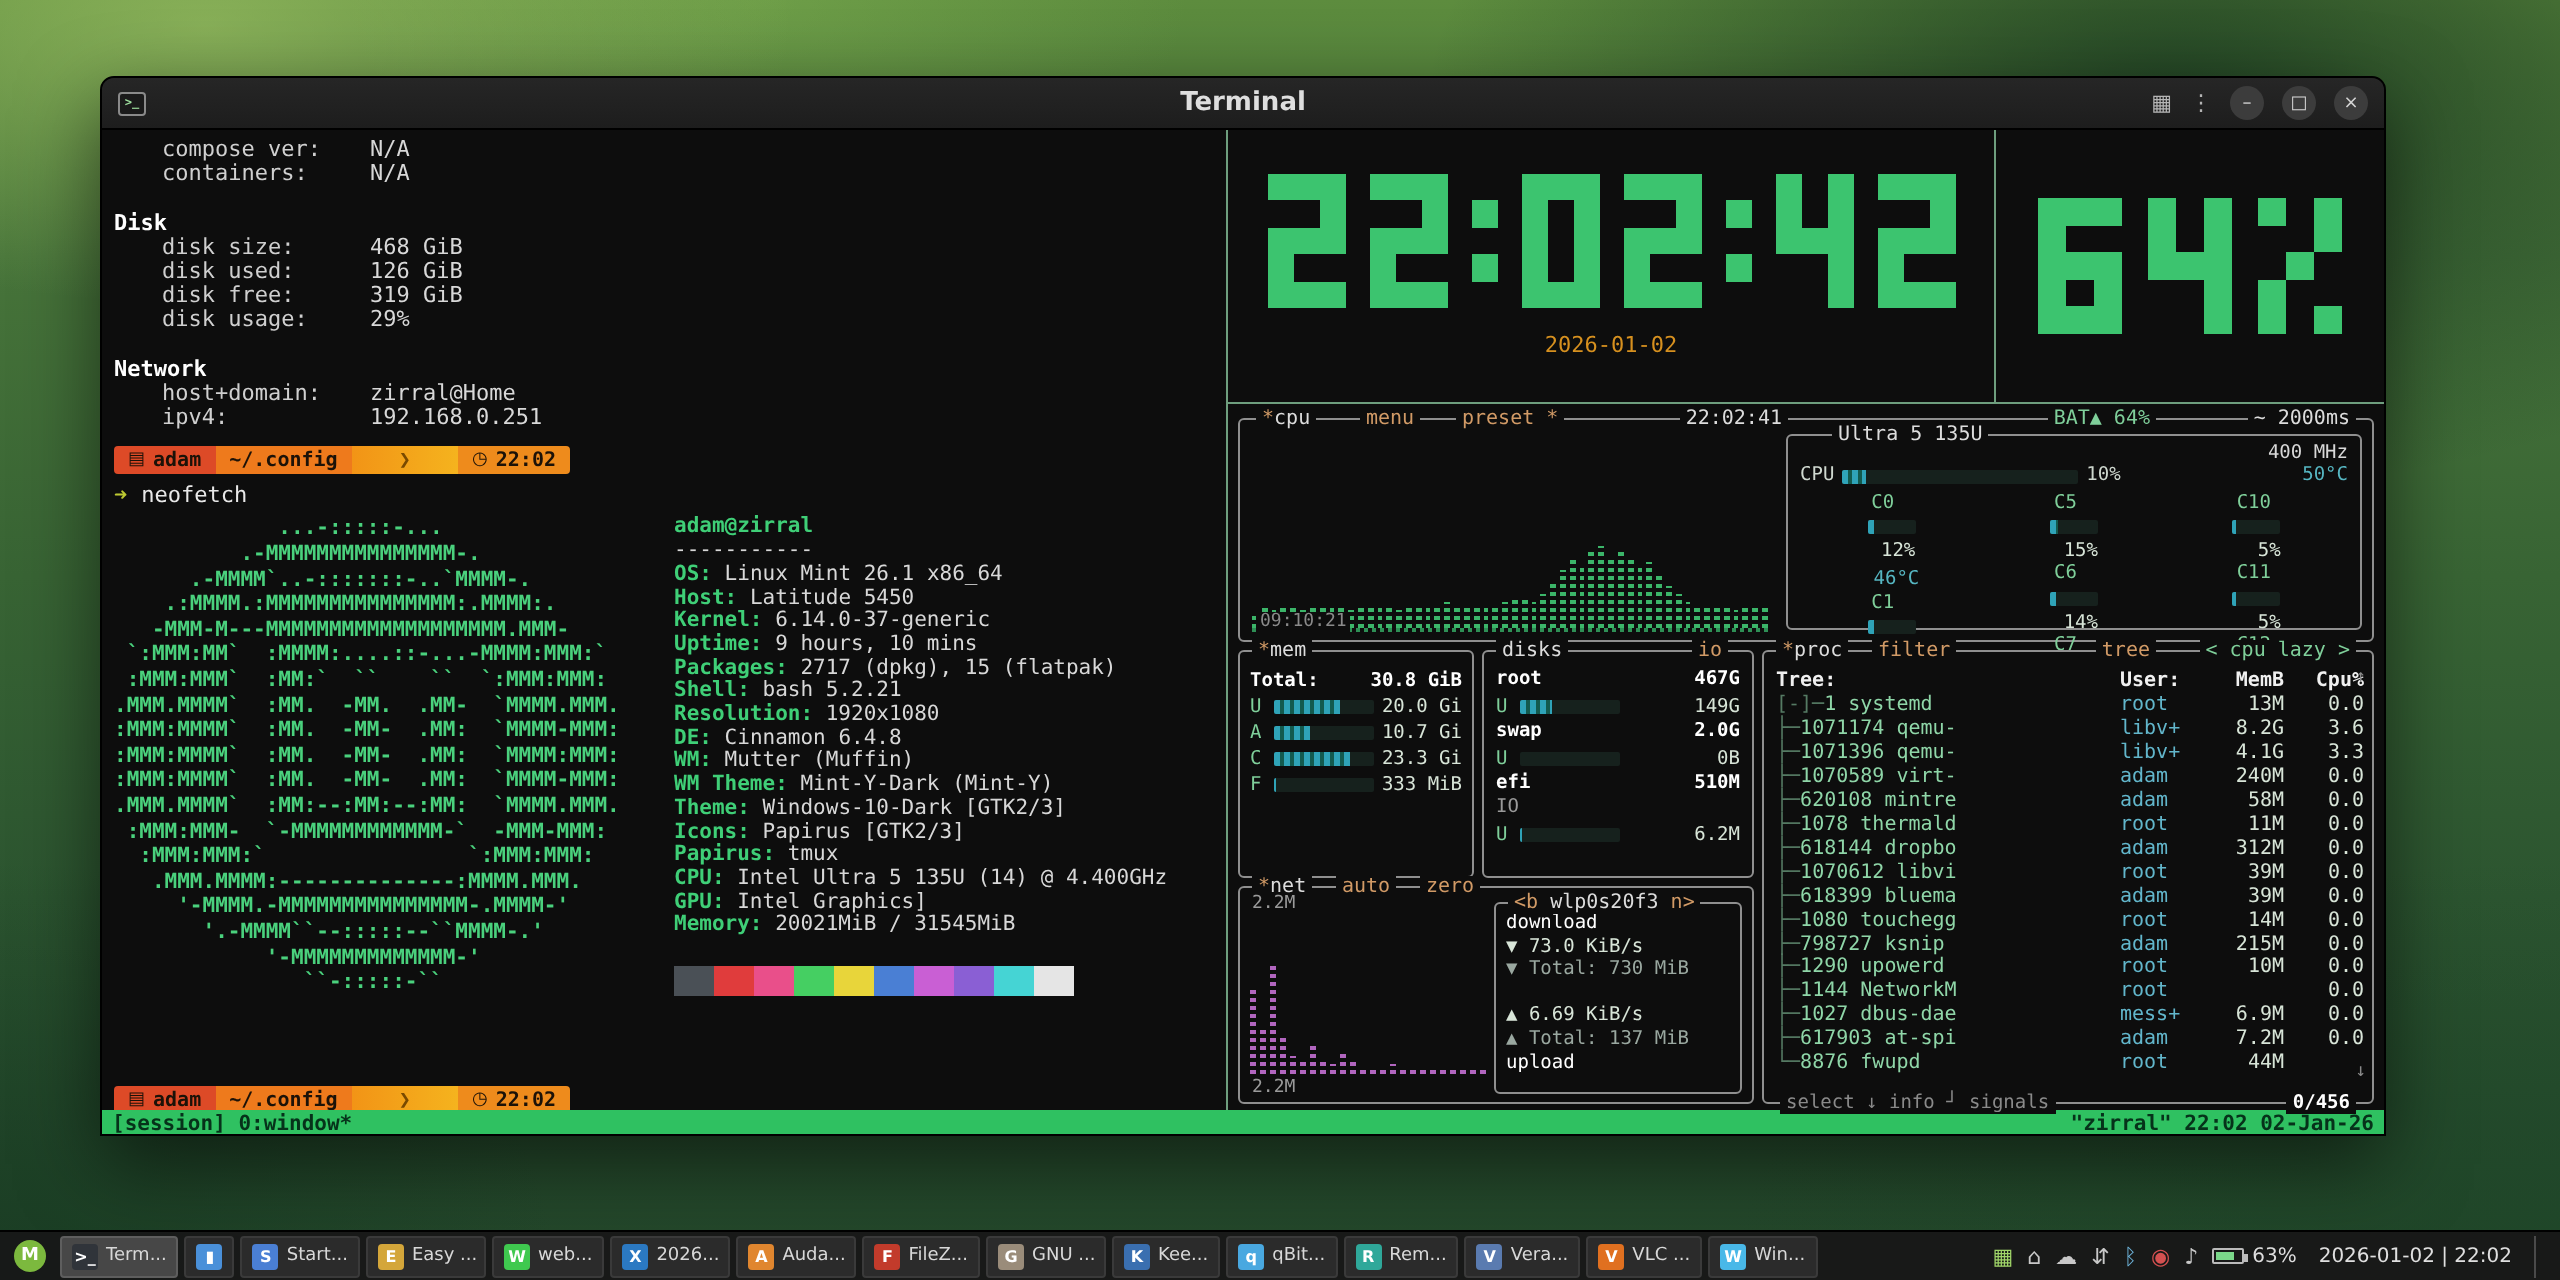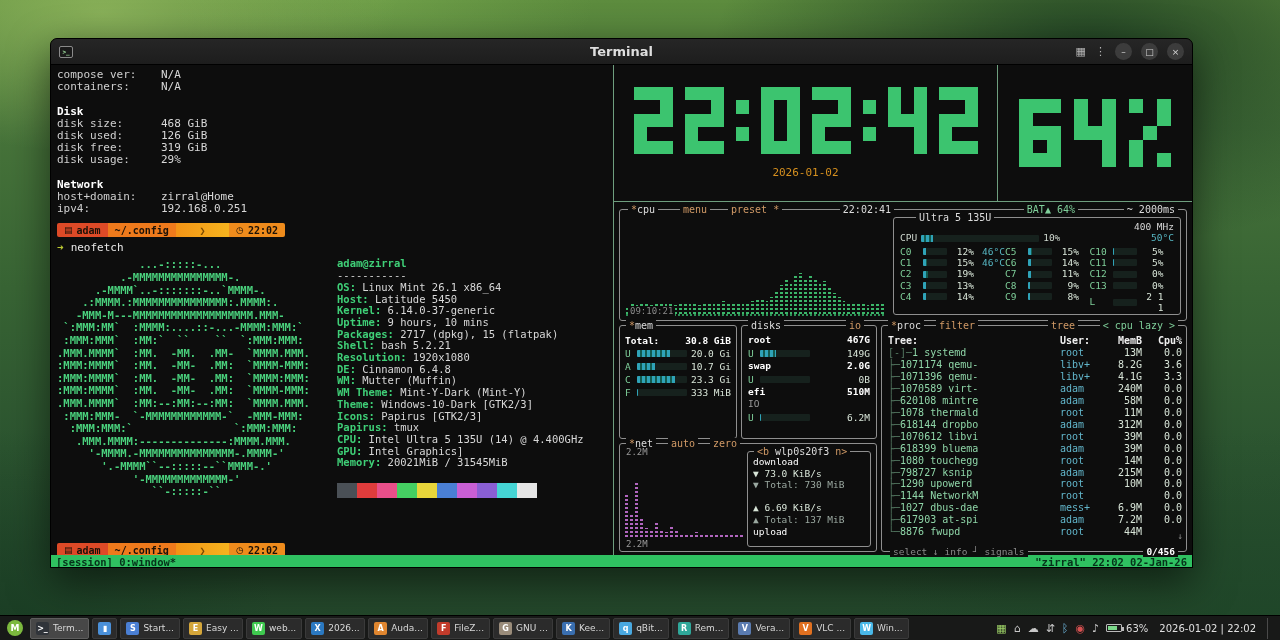--- a/index.html
+++ b/index.html
@@ -31,21 +31,21 @@
   .tb-circle { width:17px; height:17px; border-radius:50%; background:#3c3c3c; color:#d5d5d5;
     font-size:9px; display:flex; align-items:center; justify-content:center; }
 
   .term-body { height:490px; display:flex; background:#0d0d0d; color:#cfcfcf;
     font-family:"DejaVu Sans Mono", monospace; font-size:11px; }
 
   
   .pane-left { width:562px; padding:4px 6px; overflow:hidden; }
   .info-line { line-height:12.2px; white-space:pre; }
   .info-line.hdr { color:#ffffff; font-weight:bold; }
-  .il-label { display:inline-block; width:104px; }
+  .il-label { display:inline-block; width:104px;margin-left:24px; }
   .il-value { color:#d8d8d8; }
 
   .prompt-bar { display:flex; width:228px; height:14px; margin-top:8px; border-radius:2px; overflow:hidden;
     font-size:10px; font-weight:bold; color:#1c1208; }
   .pseg { display:flex; align-items:center; padding:0 7px; white-space:nowrap; }
   .p1 { background:#dd4a27; }
   .p2 { background:#ee7a1c; }
   .pmid { flex:1; background:linear-gradient(90deg,#f29416,#f5b31e); color:#7a4a00; display:flex; align-items:center; justify-content:center; }
   .p3 { background:#ee8b1c; }
   .picon { font-family:"DejaVu Sans",sans-serif; margin-right:4px; font-size:9px; }
@@ -89,21 +89,21 @@
   .gbar { width:3px; }
   .graph-time { position:absolute; left:2px; bottom:-2px; color:#8a8a8a; font-size:9px; background:#0d0d0d; padding:0 2px; }
   .cpu-inner { width:288px; border:1px solid #8f8f8f; border-radius:3px; margin:7px 5px 5px; position:relative;
     padding:4px 6px 2px; font-size:9.5px; }
   .freq-row { text-align:right; color:#d8d8d8; line-height:10px; }
   .cputotal-row { display:flex; align-items:center; gap:4px; line-height:12px; }
   .meter { height:7px; background:#16211d; border-radius:1px; overflow:hidden; }
   .meter > i { display:block; height:100%; background:repeating-linear-gradient(90deg,#2fa3b8 0 3px, #135a4e 3px 5px); }
   .cores { display:flex; margin-top:2px; }
   .core-col { flex:1; }
-  .core-row { display:flex; align-items:center; gap:3px; line-height:11.2px; }
+  .core-row { display:flex; align-items:center; gap:3px; line-height:11.2px;flex-direction:column; }
   .core-lbl { width:20px; color:#7fcf9a; }
   .core-meter { width:24px; }
   .core-pct { width:24px; text-align:right; color:#d8e5d8; }
   .core-temp { width:28px; text-align:right; color:#56b6c2; }
 
   .btop-lower { flex:1; display:flex; }
   .btop-left { width:262px; display:flex; flex-direction:column; }
   .mid-row { height:118px; display:flex; }
   .mem-box { width:118px; padding:8px 5px 2px; font-size:9.5px; }
   .disks-box { flex:1; padding:8px 6px 2px; font-size:9.5px; }

